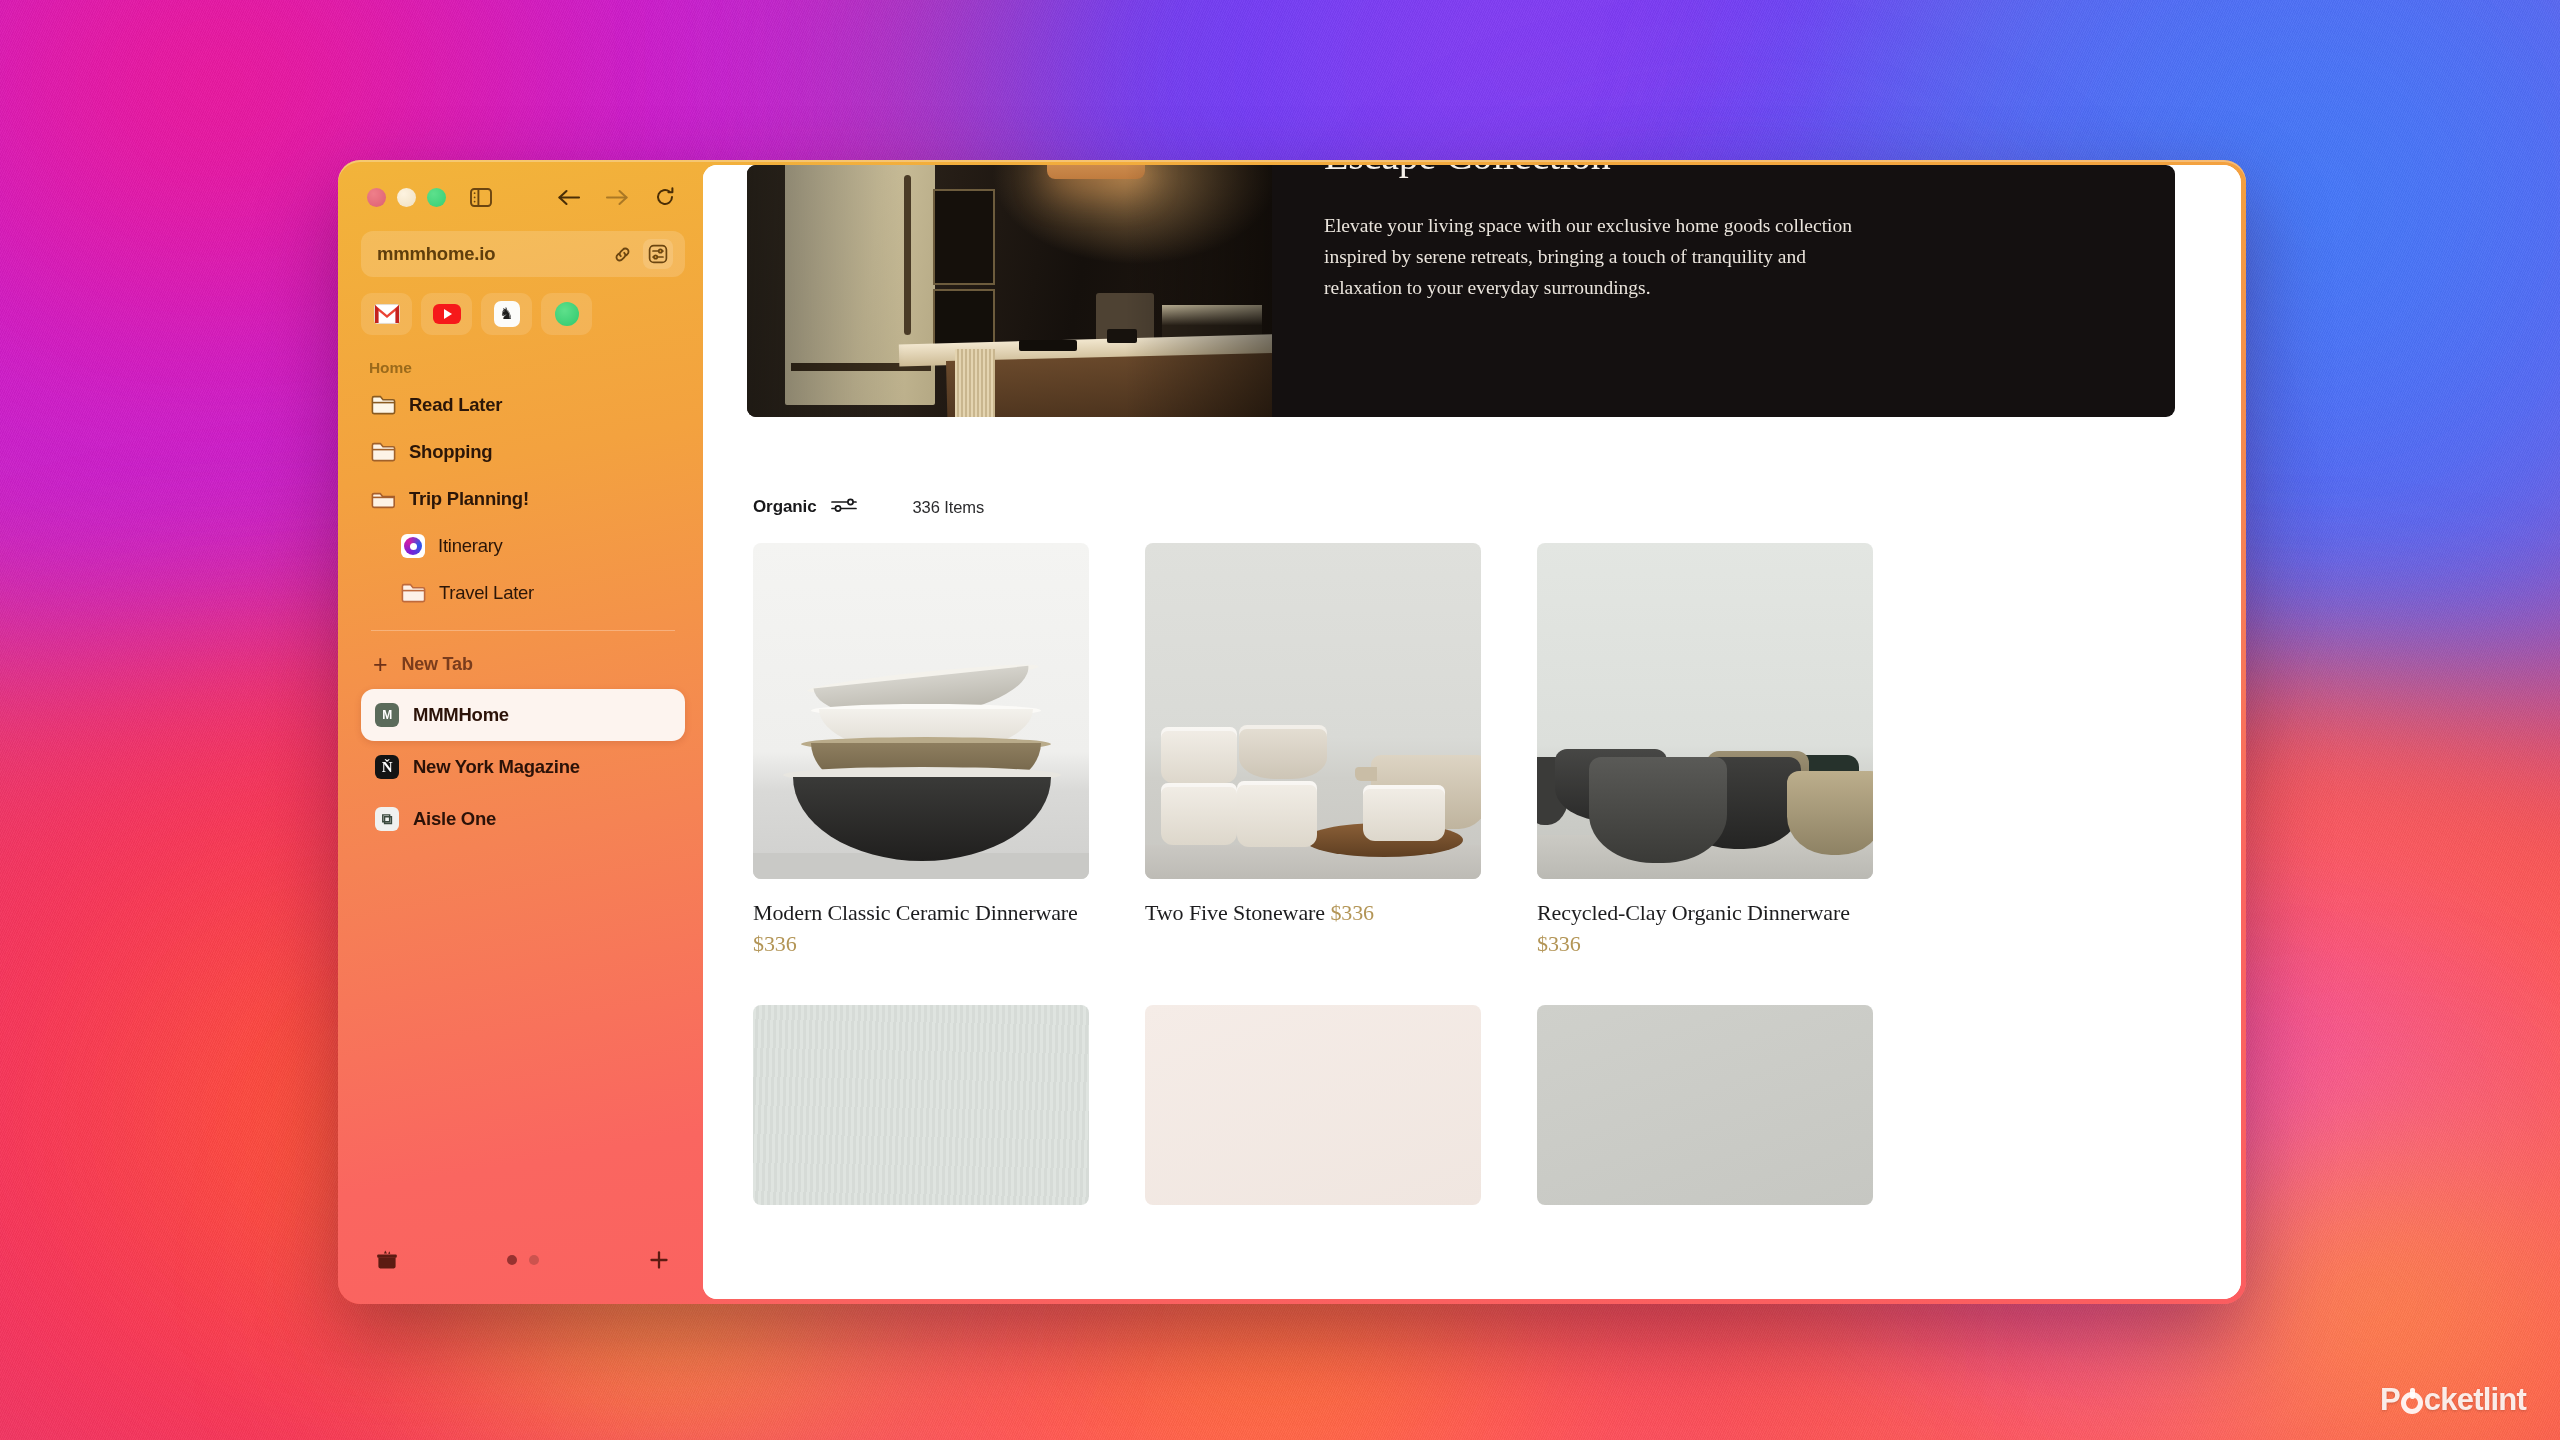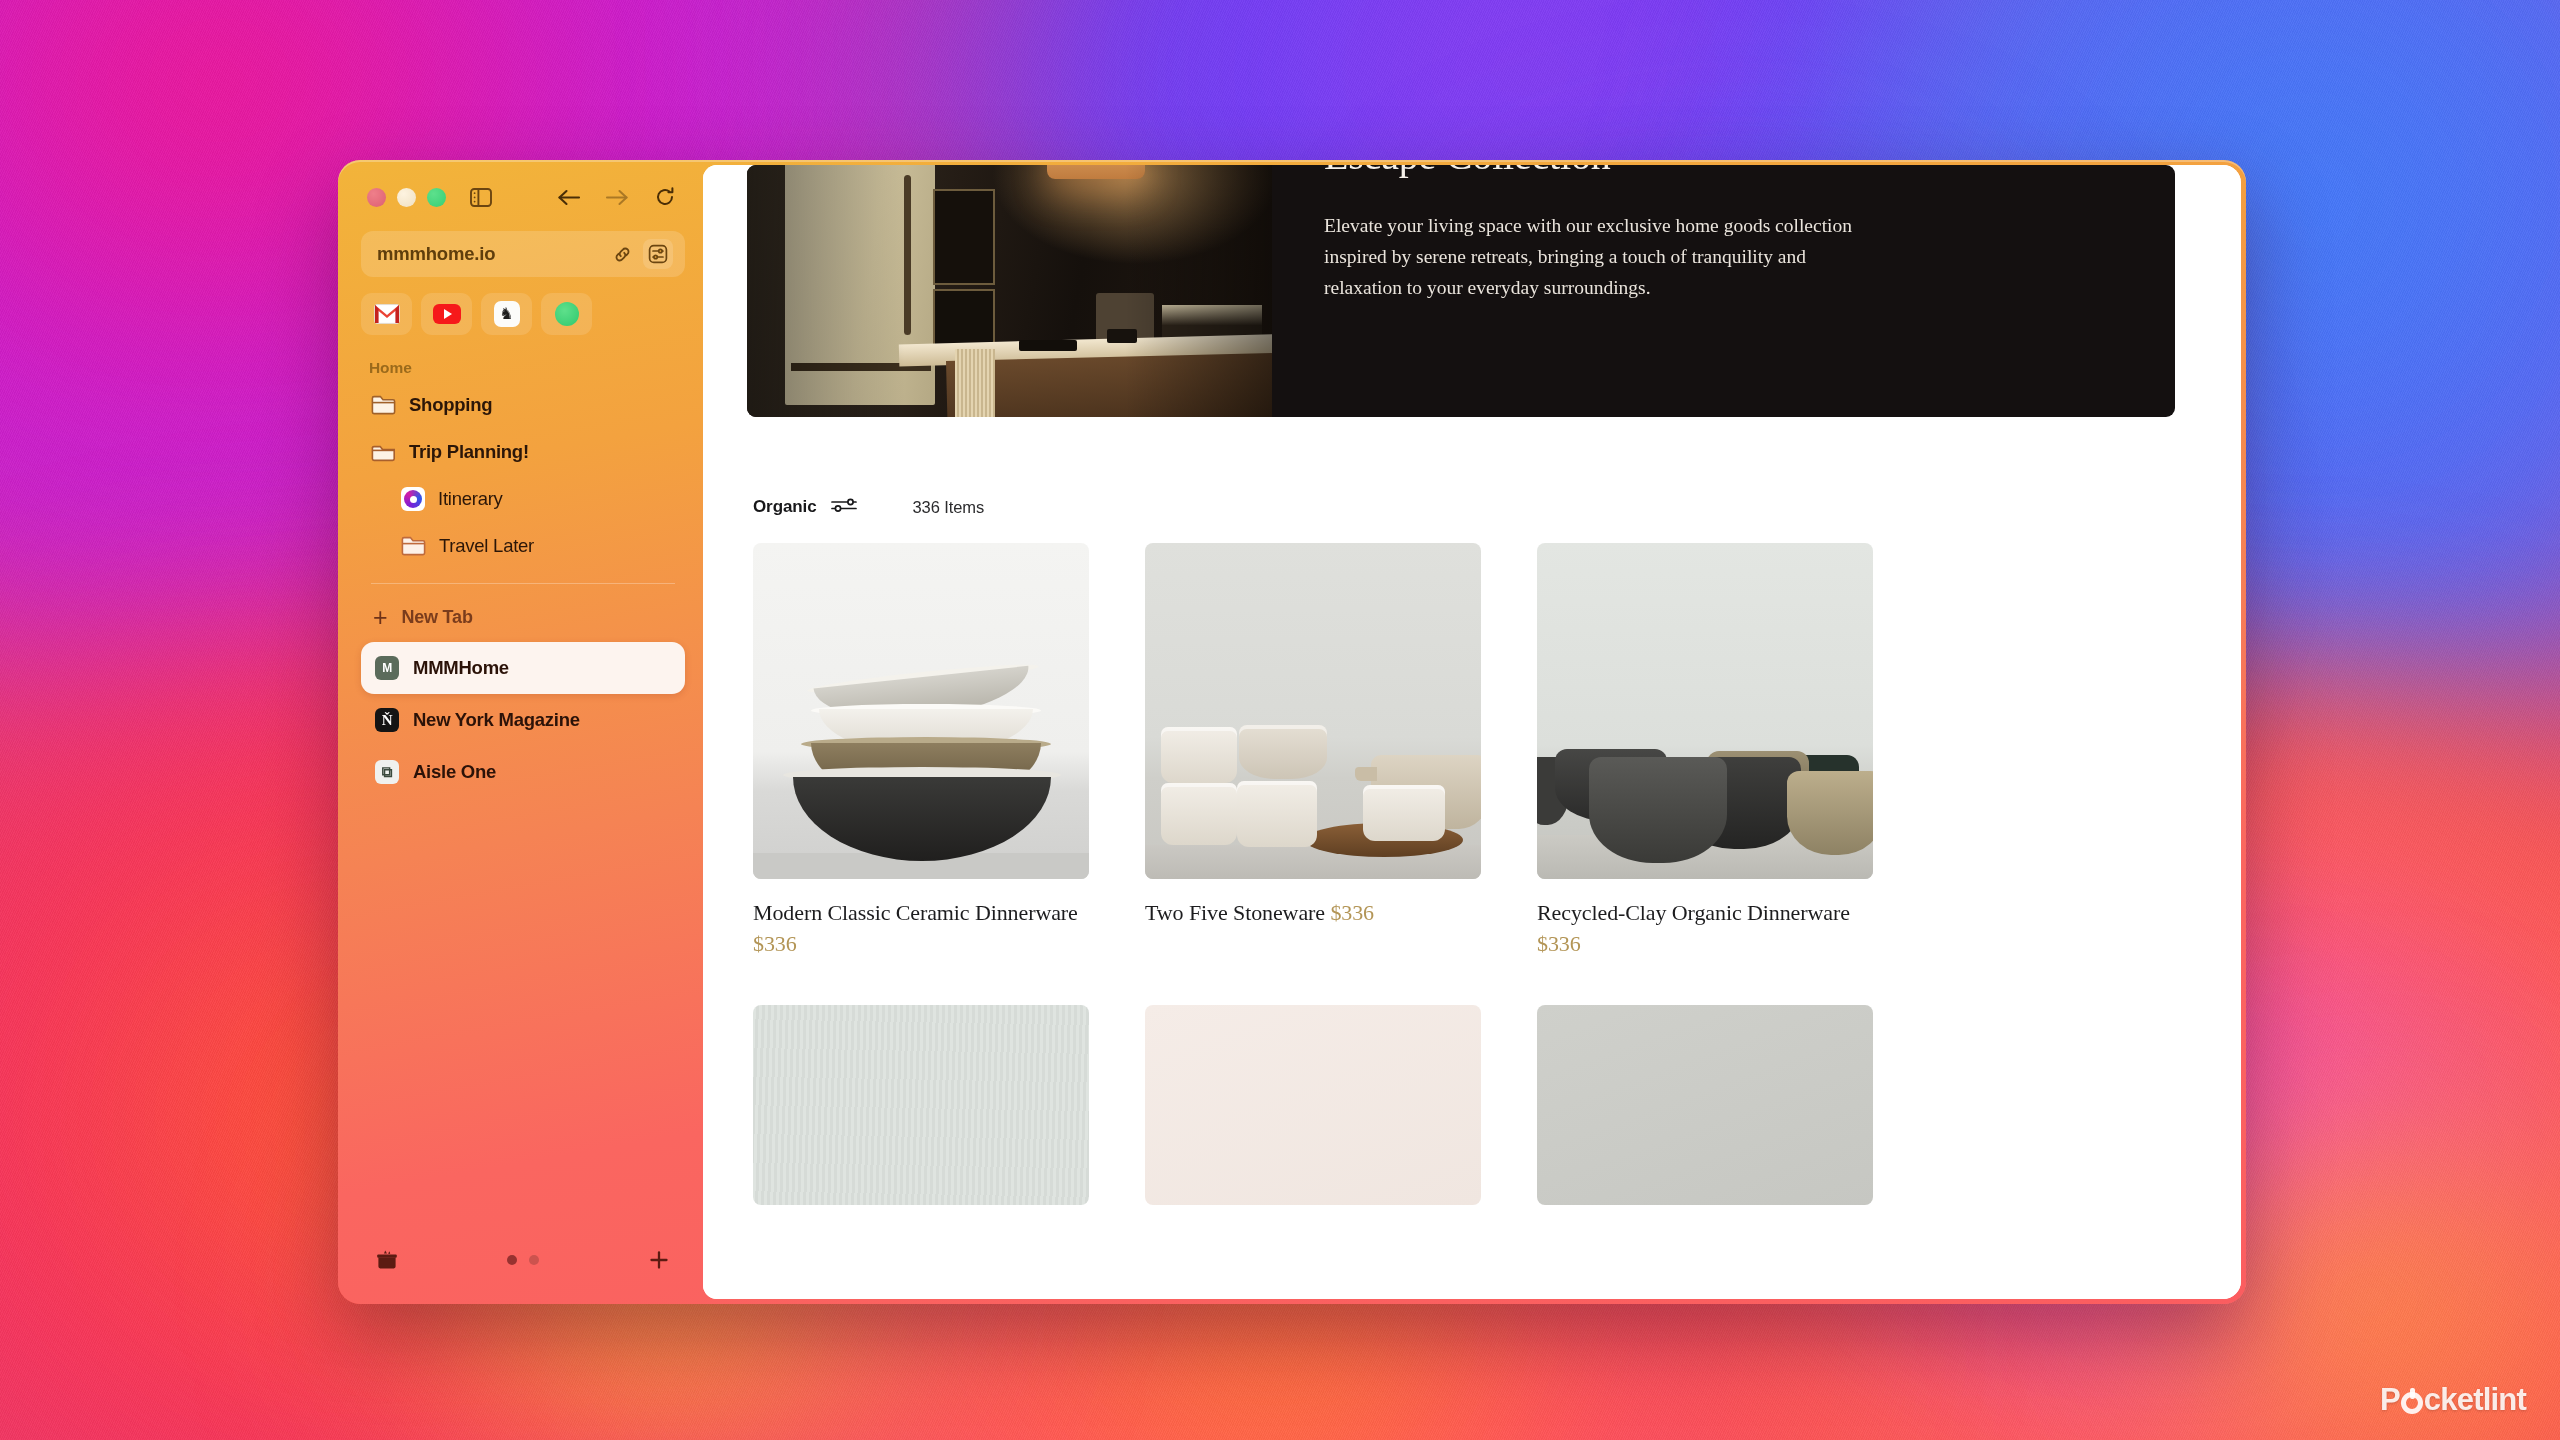--- a/index.html
+++ b/index.html
@@ -514,20 +514,29 @@
         </div>
         <div class="fav">
           <span class="fav-green"></span>
         </div>
       </div>
 
       <div class="sec-label">Home</div>
 
       <div class="tree">
 
+        <div class="tree-row">
+          <span class="folder-ico">
+            <svg viewBox="0 0 25 21" fill="none" stroke="#8a5b21" stroke-width="1.6">
+              <path d="M1.4 5.4V18a1.6 1.6 0 0 0 1.6 1.6h19a1.6 1.6 0 0 0 1.6-1.6V7.4a1.6 1.6 0 0 0-1.6-1.6H12L9.4 2.6H3a1.6 1.6 0 0 0-1.6 1.6z" fill="#fdf6e8"></path>
+              <path d="M1.5 8.6h22"></path>
+            </svg>
+          </span>
+          <span class="tree-label">Read Later</span>
+        </div>
 
         <div class="tree-row">
           <span class="folder-ico">
             <svg viewBox="0 0 25 21" fill="none" stroke="#a0612a" stroke-width="1.6">
               <path d="M1.4 5.4V18a1.6 1.6 0 0 0 1.6 1.6h19a1.6 1.6 0 0 0 1.6-1.6V7.4a1.6 1.6 0 0 0-1.6-1.6H12L9.4 2.6H3a1.6 1.6 0 0 0-1.6 1.6z" fill="#fdf3e6"></path>
               <path d="M1.5 8.6h22"></path>
             </svg>
           </span>
           <span class="tree-label">Shopping</span>
         </div>

